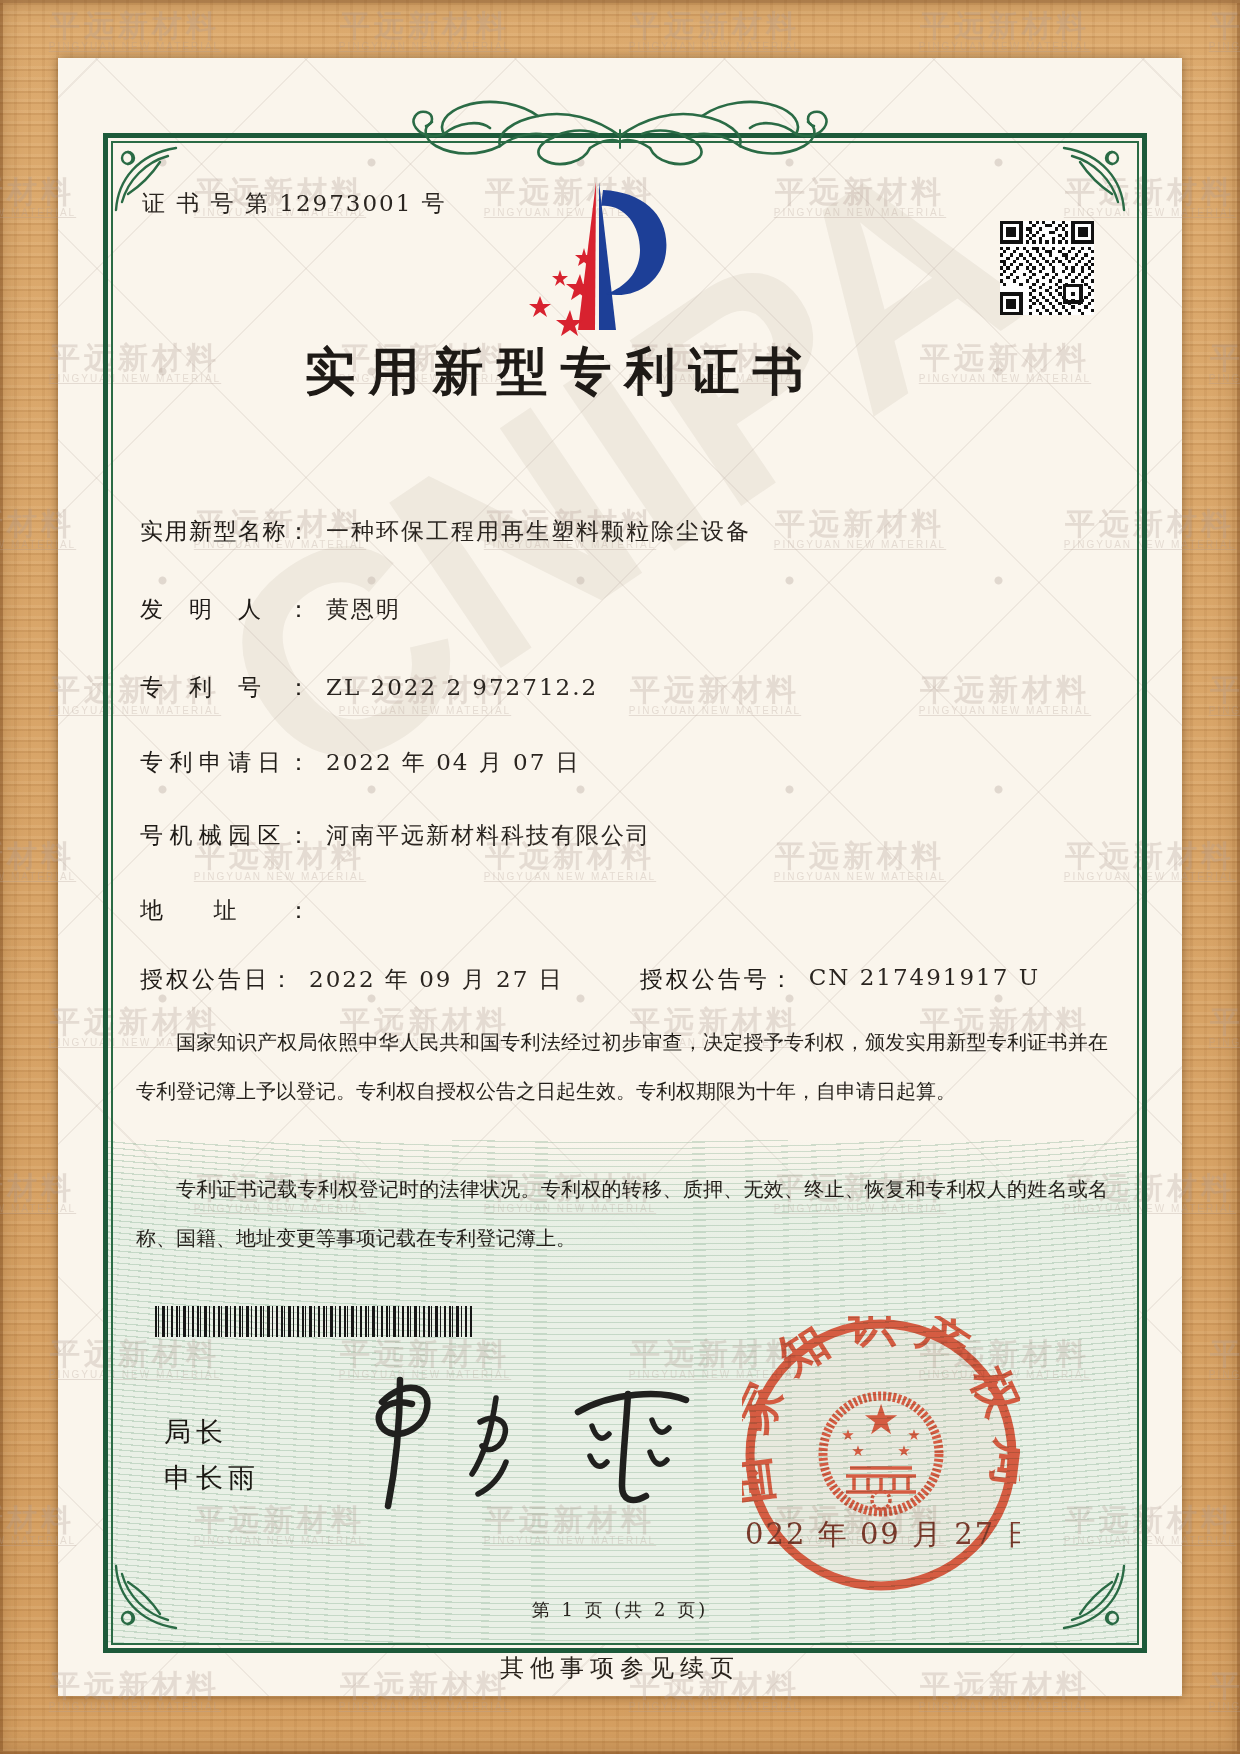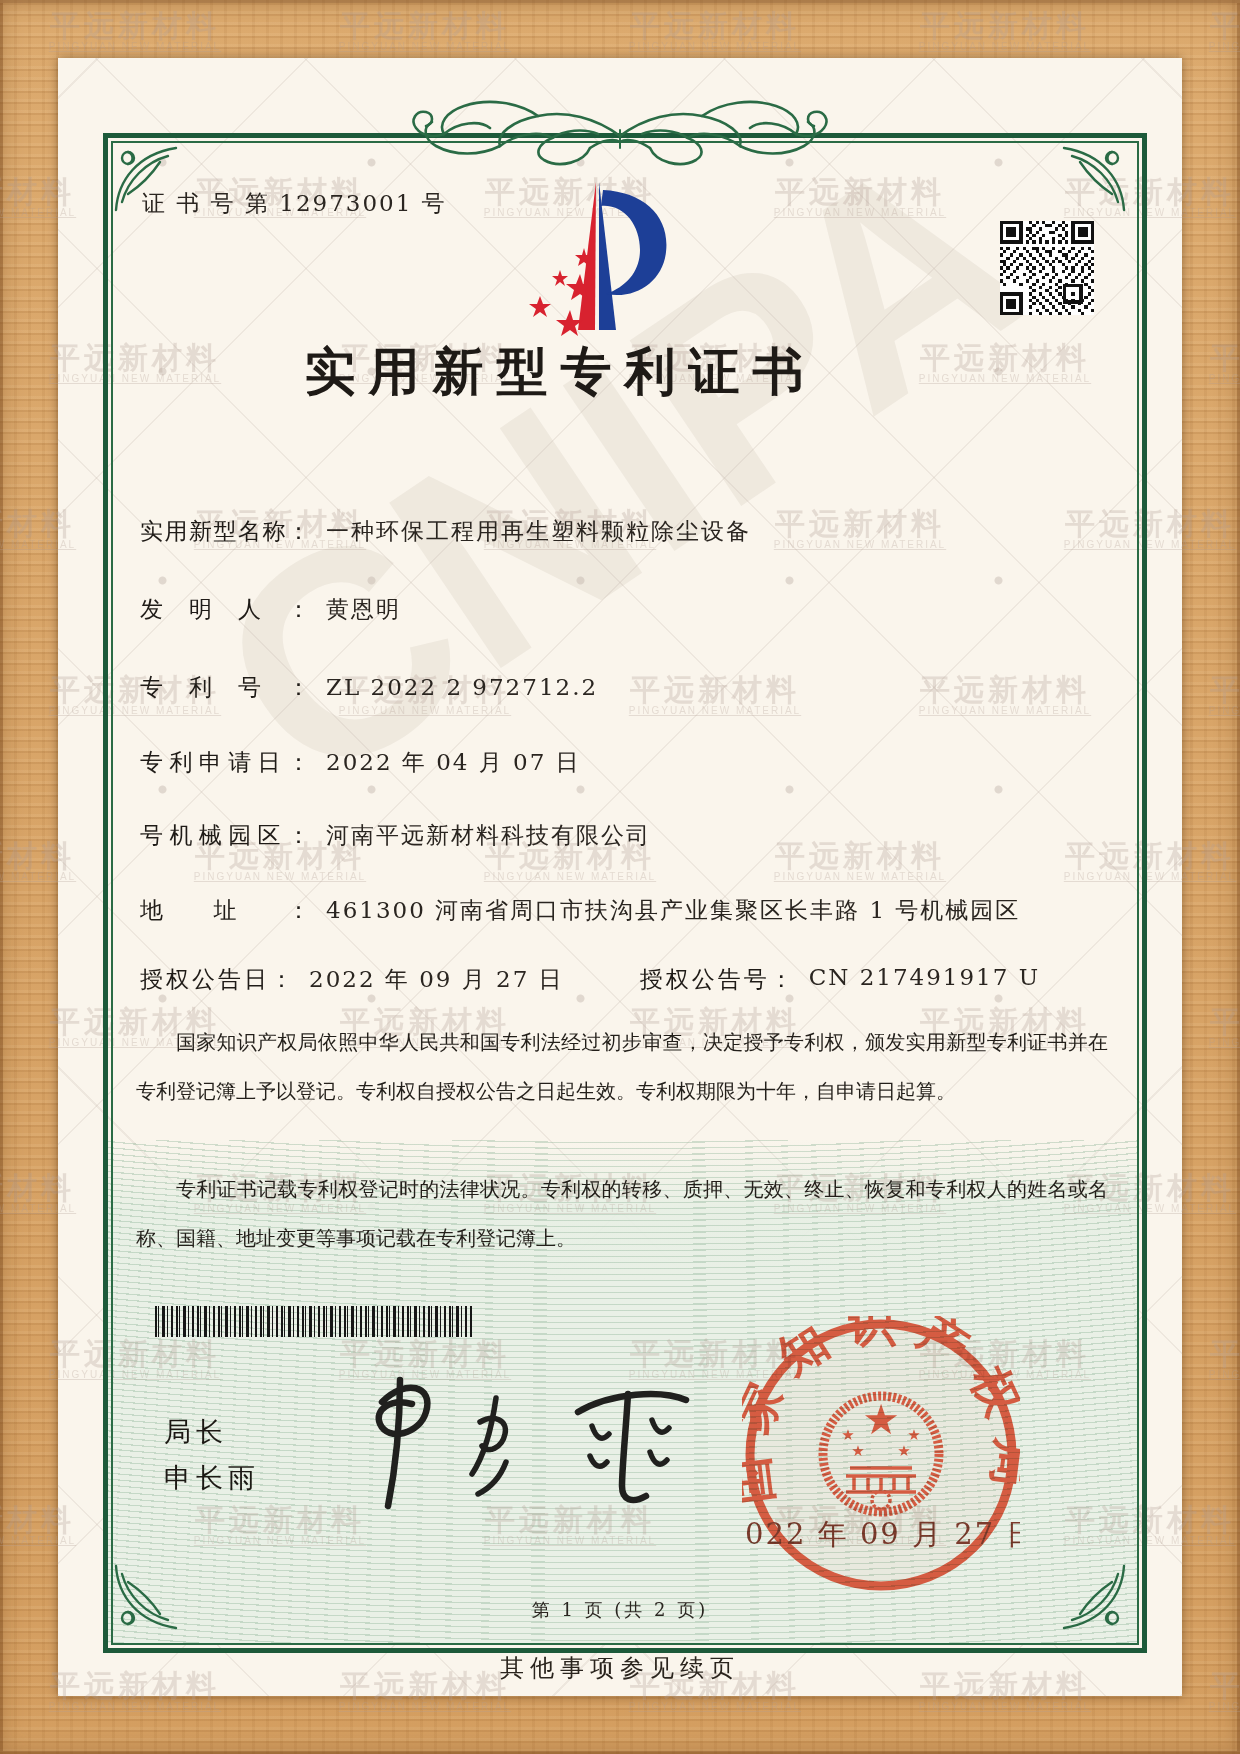--- a/index.html
+++ b/index.html
@@ -417,21 +417,20 @@
   <div class="ct frow" style="top:745px">
     <span class="f-label">专利申请日：</span>
     <span class="f-value">2022 年 04 月 07 日</span>
   </div>
   <div class="ct frow" style="top:818px">
     <span class="f-label">号机械园区：</span>
     <span class="f-value">河南平远新材料科技有限公司</span>
   </div>
   <div class="ct frow" id="row-addr" style="top:893px">
     <span class="f-label">地址：</span>
-    <span class="f-value">461300 河南省周口市扶沟县产业集聚区长丰路 1 号机械园区</span>
   </div>
 
   <div class="ct" id="grant-row">
     <span style="display:flex">
       <span class="f-label" style="flex-basis:153px">授权公告日：</span>
       <span class="f-value">2022 年 09 月 27 日</span>
     </span>
     <span id="grant-no">
       <span class="f-label" style="flex-basis:153px">授权公告号：</span>
       <span class="f-value">CN 217491917 U</span>

